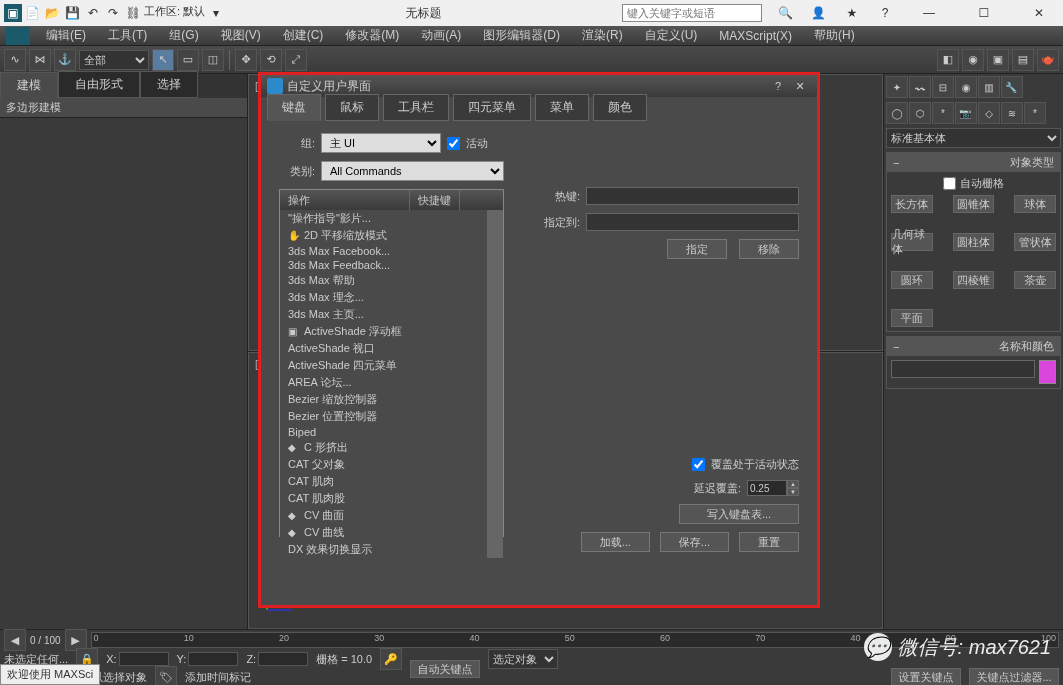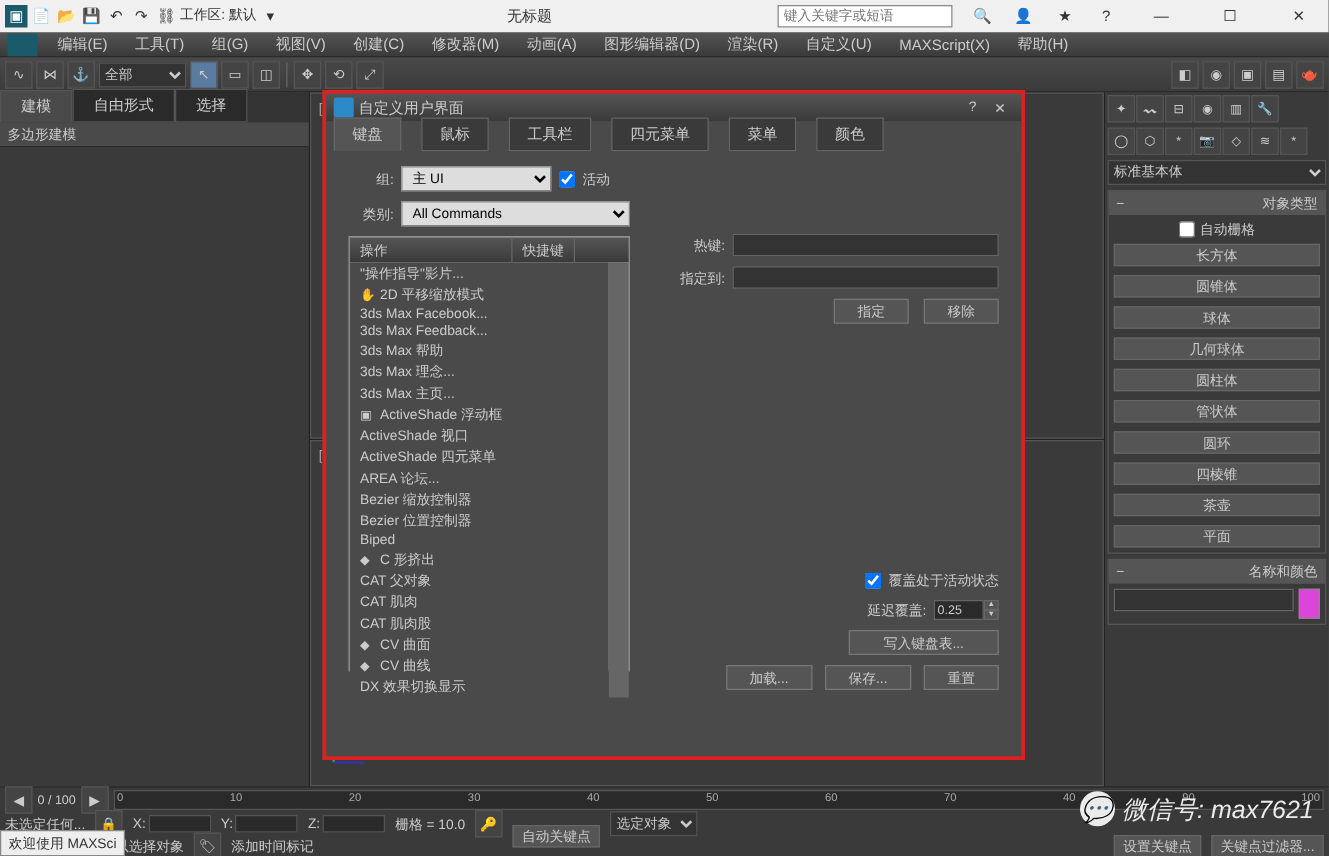--- a/index.html
+++ b/index.html
@@ -30,40 +30,40 @@
 .viewport-axis { position: absolute; bottom: 10px; left: 10px; }
 .right-panel { width: 180px; background: #3a3a3a; border-left: 1px solid #222; padding: 2px; }
 .right-icons { display: flex; gap: 1px; margin-bottom: 4px; flex-wrap: wrap; }
 .right-icon { width: 22px; height: 22px; border: 1px solid #555; background: #444; display: flex; align-items: center; justify-content: center; font-size: 10px; cursor: pointer; }
 .right-select { width: 100%; height: 20px; background: #333; color: #ccc; border: 1px solid #555; font-size: 11px; margin-bottom: 4px; }
 .panel-section { border: 1px solid #555; margin-bottom: 4px; }
 .panel-header { background: #555; padding: 2px 6px; font-size: 11px; text-align: center; display: flex; align-items: center; }
 .panel-header .minus { margin-right: auto; }
 .panel-body { padding: 4px; }
 .obj-check { display: flex; align-items: center; gap: 4px; justify-content: center; margin-bottom: 4px; font-size: 11px; }
-.obj-grid { display: grid; grid-template-columns: 1fr; gap: 7px; }
+.obj-grid { display: grid; grid-template-columns: 1fr 1fr 1fr; gap: 20px; }
 .obj-btn { height: 18px; background: #555; border: 1px solid #666; font-size: 11px; display: flex; align-items: center; justify-content: center; cursor: pointer; }
 .color-swatch { width: 24px; height: 24px; background: #d946d9; border: 1px solid #888; float: right; }
 .bottom-area { height: 56px; background: #3a3a3a; border-top: 1px solid #222; }
 .timeline { height: 20px; display: flex; align-items: center; padding: 0 4px; gap: 4px; }
 .tl-track { flex: 1; height: 16px; background: #2a2a2a; border: 1px solid #555; position: relative; }
 .tl-ticks { display: flex; justify-content: space-between; font-size: 9px; color: #aaa; padding: 0 2px; }
 .status-bar { height: 18px; display: flex; align-items: center; padding: 0 4px; gap: 8px; font-size: 11px; background: #3a3a3a; }
 .status-field { display: flex; align-items: center; gap: 2px; }
 .status-input { width: 50px; height: 14px; background: #2a2a2a; border: 1px solid #555; color: #ccc; font-size: 10px; padding: 0 2px; }
 .status-bar2 { height: 18px; display: flex; align-items: center; padding: 0 4px; gap: 8px; font-size: 11px; background: #3a3a3a; }
 .welcome { position: absolute; bottom: 0; left: 0; background: #eee; color: #333; padding: 2px 6px; font-size: 11px; border: 1px solid #888; }
 
 
 .dialog-wrapper { position: absolute; top: 72px; left: 258px; width: 562px; height: 536px; border: 3px solid #e02020; background: #4a4a4a; z-index: 100; }
 .dialog-title { height: 22px; background: linear-gradient(#555, #3a3a3a); display: flex; align-items: center; padding: 0 6px; color: #ccc; font-size: 12px; }
 .dialog-title-icon { width: 16px; height: 16px; margin-right: 4px; background: #2a8aca; border-radius: 2px; }
 .dialog-title-text { flex: 1; }
 .dialog-title-btn { width: 22px; height: 18px; display: flex; align-items: center; justify-content: center; font-size: 11px; cursor: pointer; }
-.dialog-tabs { height: 24px; display: flex; align-items: flex-end; padding: 0 6px; gap: 16px; background: #4a4a4a; }
+.dialog-tabs { height: 24px; display: flex; align-items: flex-end; padding: 0 6px; gap: 4px; background: #4a4a4a; }
 .dialog-tab { padding: 4px 14px; background: #3a3a3a; border: 1px solid #666; font-size: 12px; cursor: pointer; }
 .dialog-tab.active { background: #555; border-bottom: 1px solid #555; }
 .dialog-body { padding: 12px 18px; display: flex; gap: 16px; }
 .dlg-left { width: 225px; }
 .dlg-right { flex: 1; }
 .dlg-row { display: flex; align-items: center; margin-bottom: 8px; gap: 6px; }
 .dlg-label { width: 36px; text-align: right; font-size: 11px; }
 .dlg-select { background: #ddd; color: #000; border: 1px solid #888; height: 20px; font-size: 11px; padding: 0 4px; }
 .dlg-list-wrap { border: 1px solid #888; background: #ccc; height: 348px; display: flex; flex-direction: column; }
 .dlg-list-header { display: flex; height: 20px; background: linear-gradient(#555, #3a3a3a); color: #ccc; font-size: 11px; }

